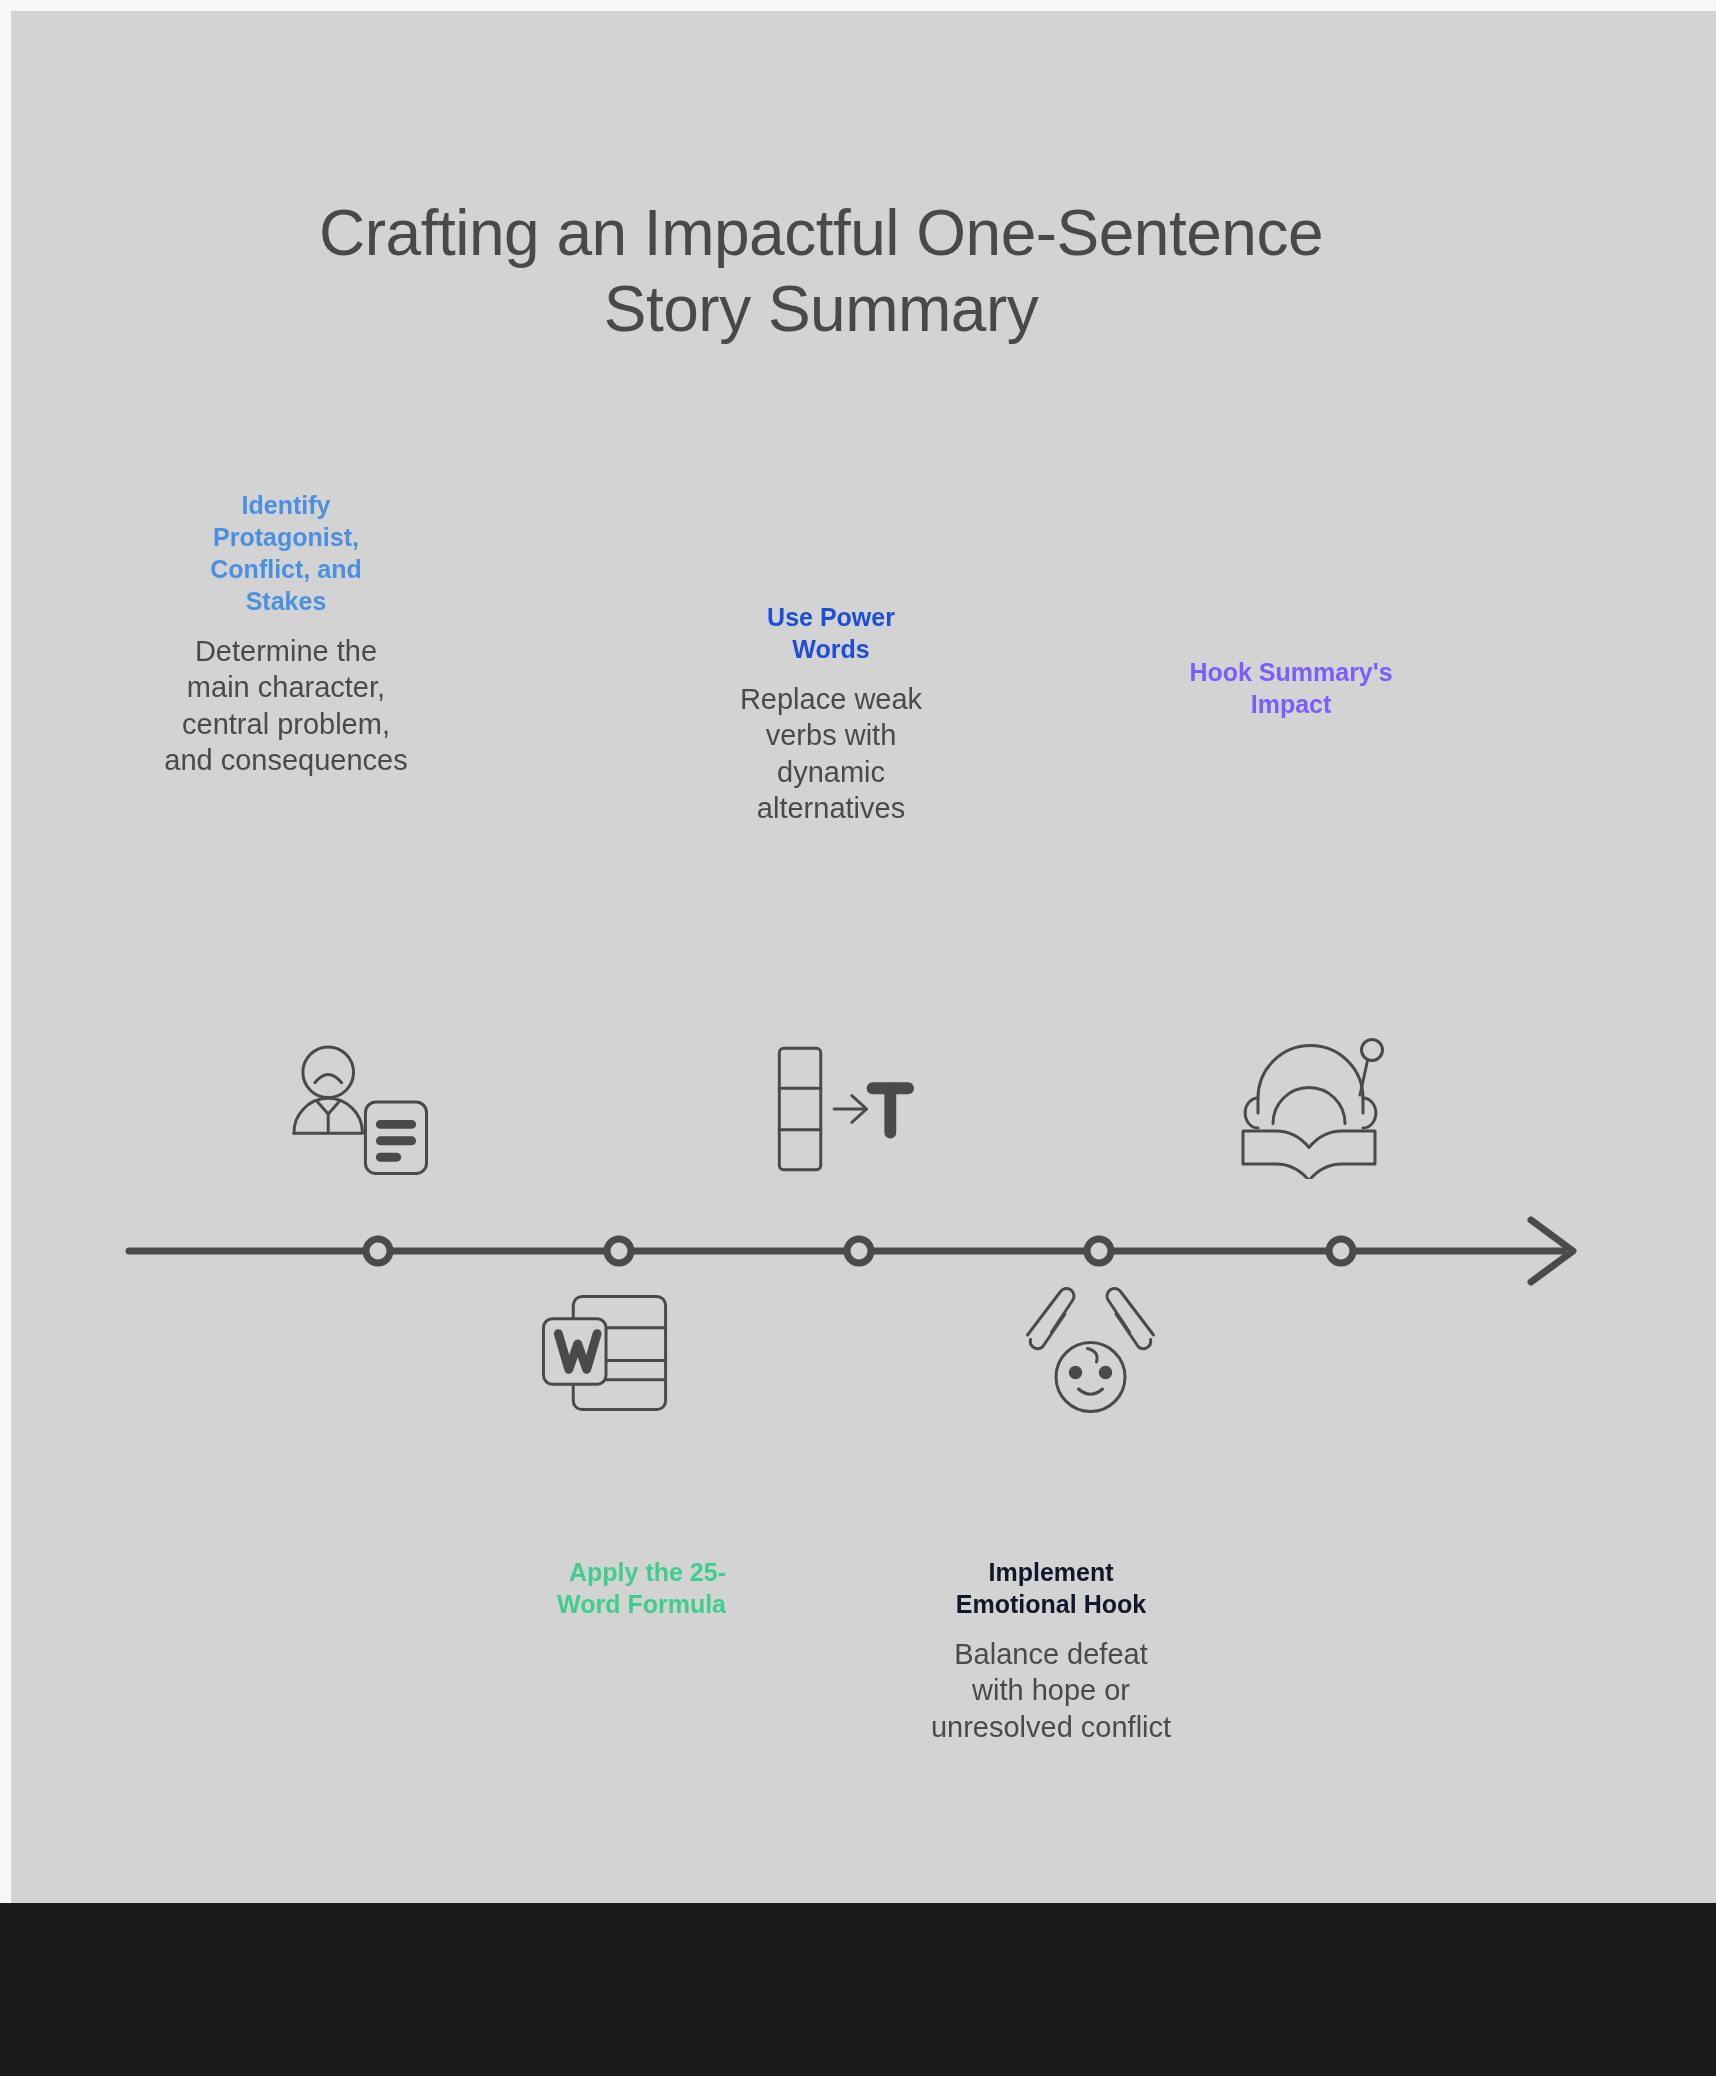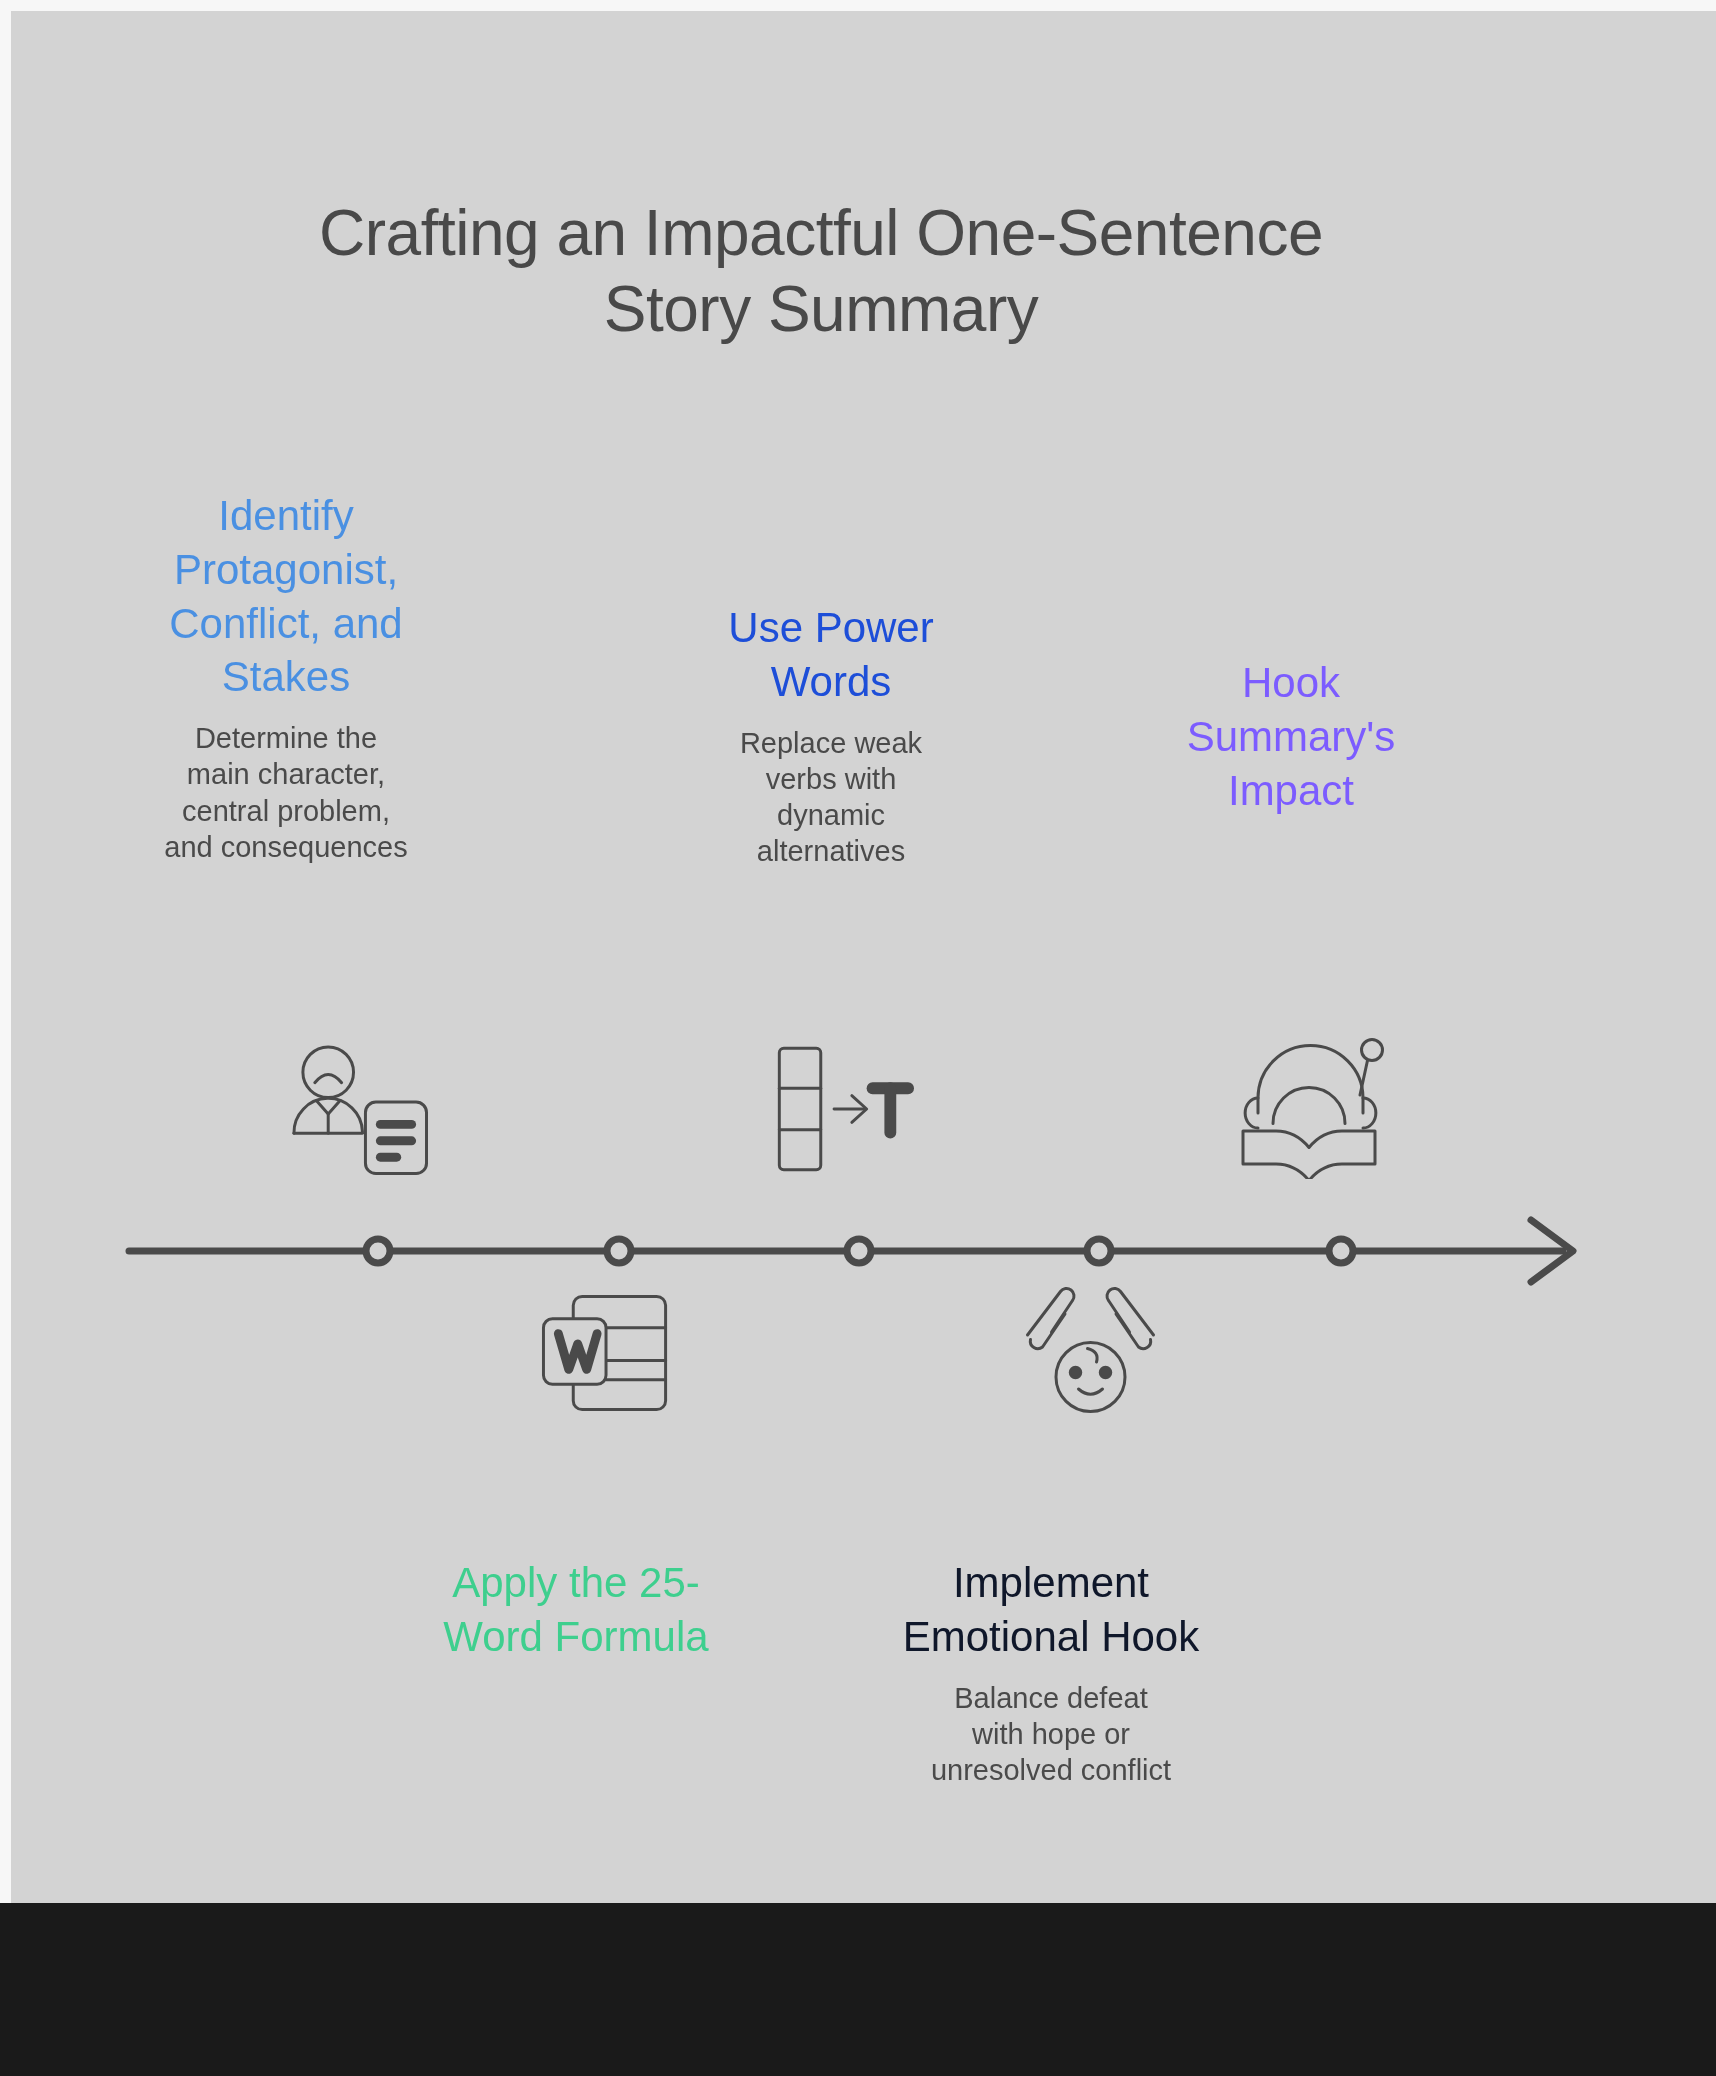--- a/index.html
+++ b/index.html
@@ -48,40 +48,40 @@
     letter-spacing: -0.5px;
     white-space: pre-line;
   }
 
   
   .step-text {
     position: absolute;
     text-align: center;
   }
   .step-title {
-    font-size: 42px;
+    font-size: 25px;
     line-height: 1.28;
-    font-weight: 400;
+    font-weight: 700;
     margin: 0 0 16px 0;
     white-space: pre-line;
   }
   .step-desc {
     font-size: 29px;
     line-height: 1.25;
     color: #4a4a4a;
     white-space: pre-line;
   }
 
   
   #step-text-1 { left: 140px;  top: 478px;  width: 270px; }
   #step-text-2 { left: 700px;  top: 590px;  width: 240px; }
   #step-text-3 { left: 1130px; top: 645px;  width: 300px; }
 
   
-  #step-text-4 { left: 415px;  top: 1545px; width: 300px; }
+  #step-text-4 { left: 415px;  top: 1545px; width: 300px; text-align: right; }
   #step-text-5 { left: 890px;  top: 1545px; width: 300px; }
 
   
   #timeline {
     position: absolute;
     left: 0;
     top: 1185px;
     width: 1705px;
     height: 120px;
   }

